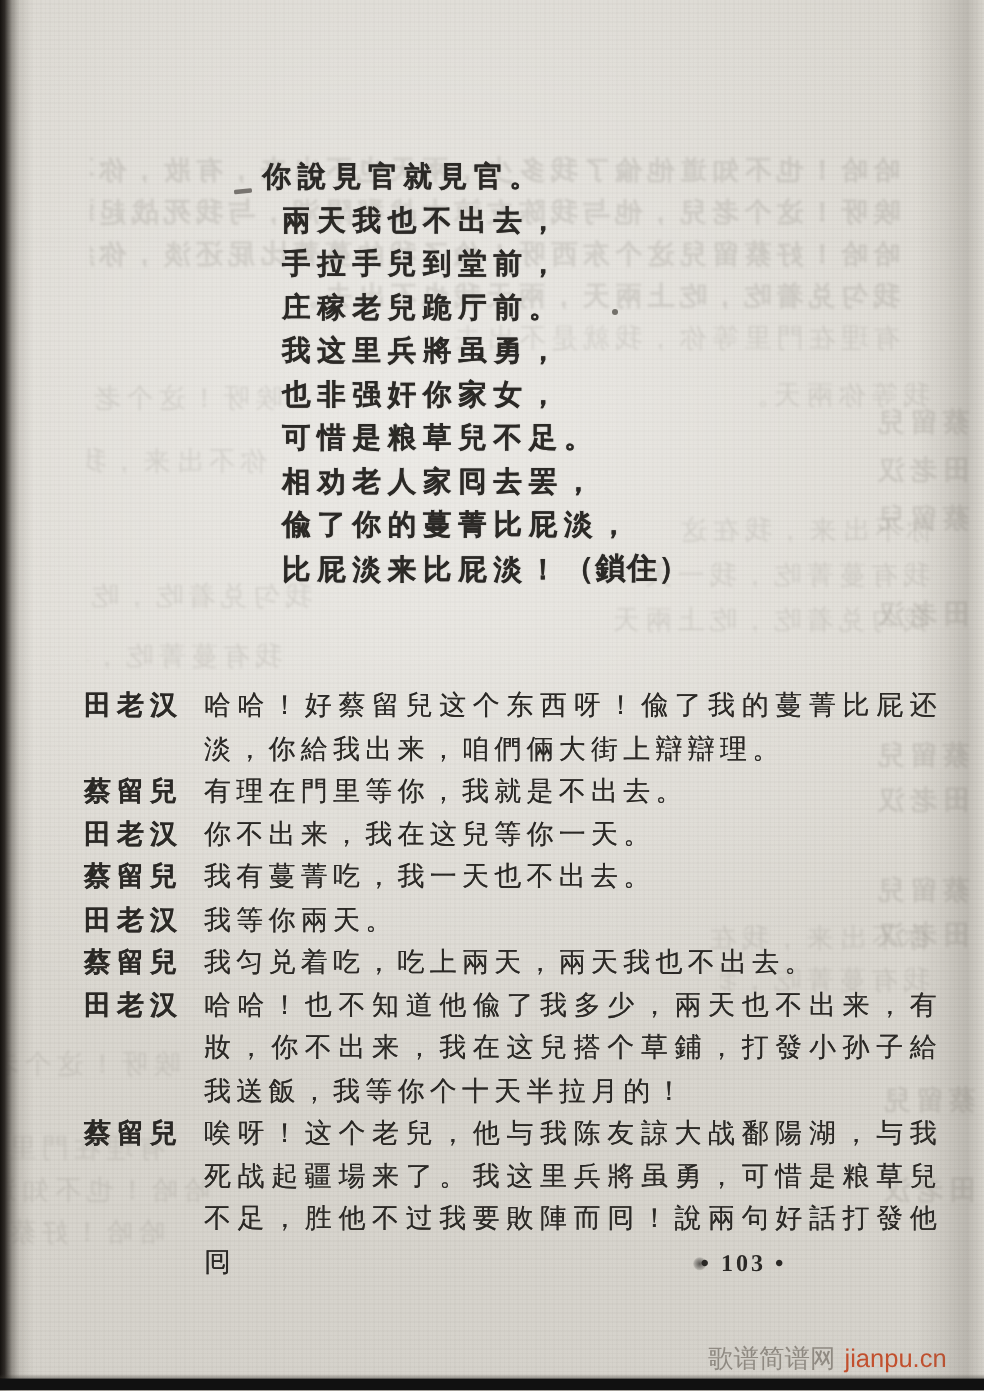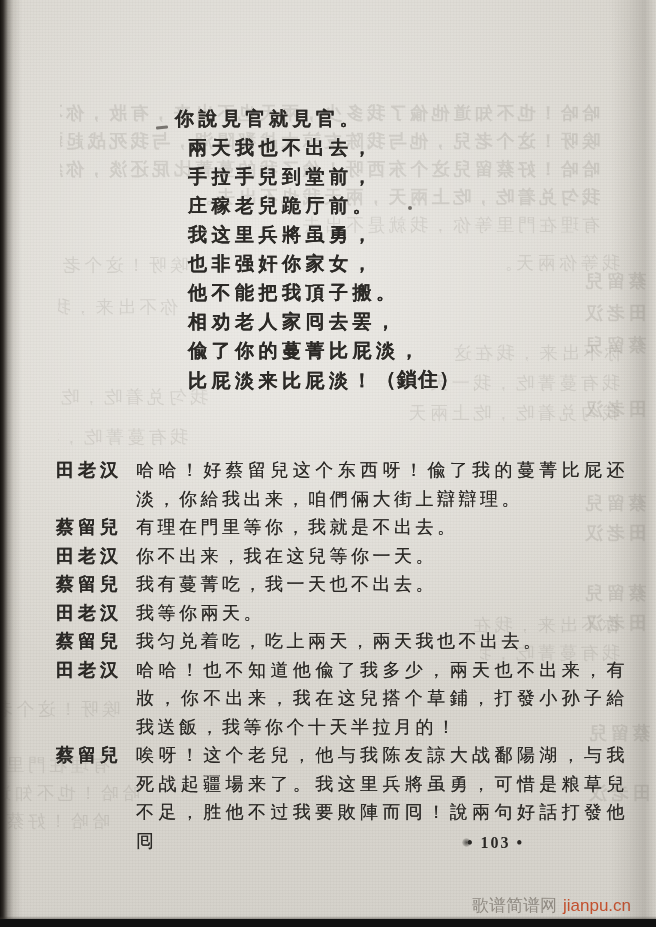--- a/index.html
+++ b/index.html
@@ -97,21 +97,21 @@
 
   <div class="content">
 
     <div class="verse">
       <div class="vline">你說見官就見官。</div>
       <div class="vline">兩天我也不出去，</div>
       <div class="vline">手拉手兒到堂前，</div>
       <div class="vline">庄稼老兒跪厅前。</div>
       <div class="vline">我这里兵將虽勇，</div>
       <div class="vline">也非强奸你家女，</div>
-      <div class="vline">他不能把我頂子搬。</div>
+      <div class="vline">可惜是粮草兒不足。</div>
       <div class="vline">相劝老人家囘去罢，</div>
       <div class="vline">偸了你的蔓菁比屁淡，</div>
       <div class="vline">
         <span>比屁淡来比屁淡！</span><span class="direction">（鎖住）</span>
       </div>
     </div>
 
     <div class="dialogue">
       <div class="drow">
         <span class="speaker">田老汉</span>

